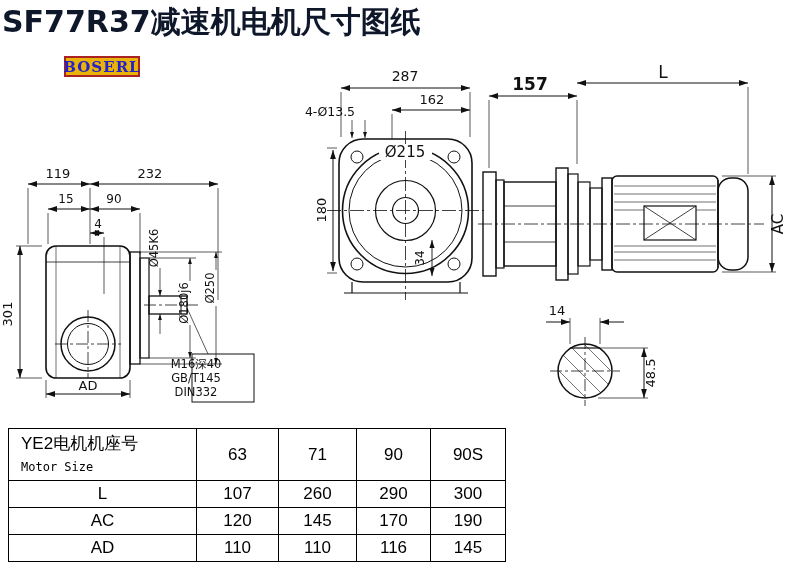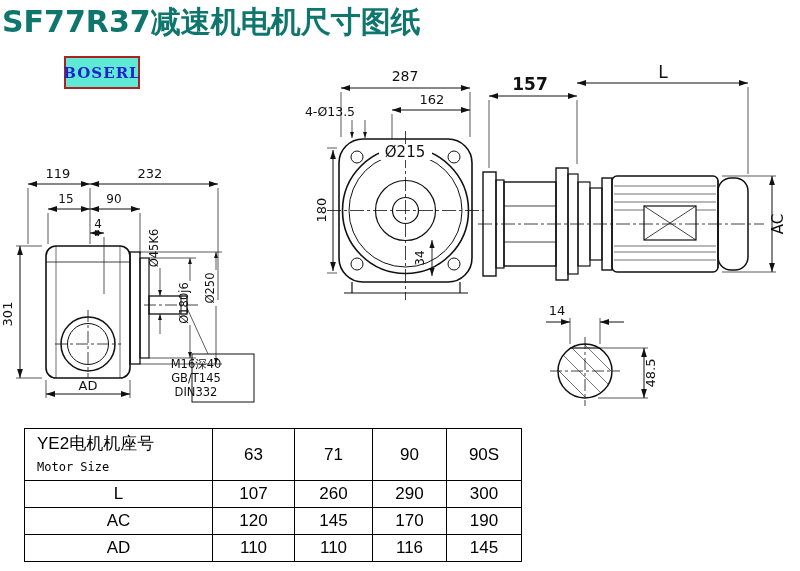--- a/index.html
+++ b/index.html
@@ -1,31 +1,31 @@
 <!DOCTYPE html>
 <html><head>
 <meta charset="utf-8">
 <style>
   * { margin:0; padding:0; box-sizing:border-box; }
   html,body { width:800px; height:571px; background:#fff; overflow:hidden;
               font-family:"Liberation Sans", sans-serif; }
   .page { position:relative; width:800px; height:571px; background:#fff; }
 
   .title { position:absolute; left:2px; top:2px; font-size:30px; font-weight:700;
-           color:#0f766e; white-space:nowrap; font-family:"DejaVu Sans", sans-serif; }
-
-  .logo { position:absolute; left:64px; top:56px; width:76px; height:33px;
+           color:#0f172a; white-space:nowrap; font-family:"DejaVu Sans", sans-serif; }
+
+  .logo { position:absolute; left:64px; top:56px; width:76px; height:21px;
           border:2px solid #a22; color:#22c; font-weight:700; font-size:15px;
           display:flex; align-items:center; justify-content:center;
-          font-family:"DejaVu Serif", serif; letter-spacing:1px; background:#5eead4; }
+          font-family:"DejaVu Serif", serif; letter-spacing:1px; background:#eab308; }
 
   svg.draw { position:absolute; left:0; top:0; }
   .dt { font-family:"DejaVu Sans", sans-serif; fill:#111; text-anchor:middle; }
 
-  table.dims-table { position:absolute; left:24px; top:428px; border-collapse:collapse;
+  table.dims-table { position:absolute; left:8px; top:428px; border-collapse:collapse;
                      table-layout:fixed; background:#fff; }
   table.dims-table td { border:1px solid #000; text-align:center; vertical-align:middle;
                         font-size:17px; color:#000; padding:0; }
   table.dims-table tr.hrow td { height:52px; }
   table.dims-table tr.drow td { height:27px; }
   td.hcell { text-align:left !important; padding-left:12px !important; }
   td.hcell .cn { font-size:17px; line-height:24px; }
   td.hcell .en { font-size:12px; line-height:22px;
                  font-family:"DejaVu Sans Mono", monospace; }
 </style>

